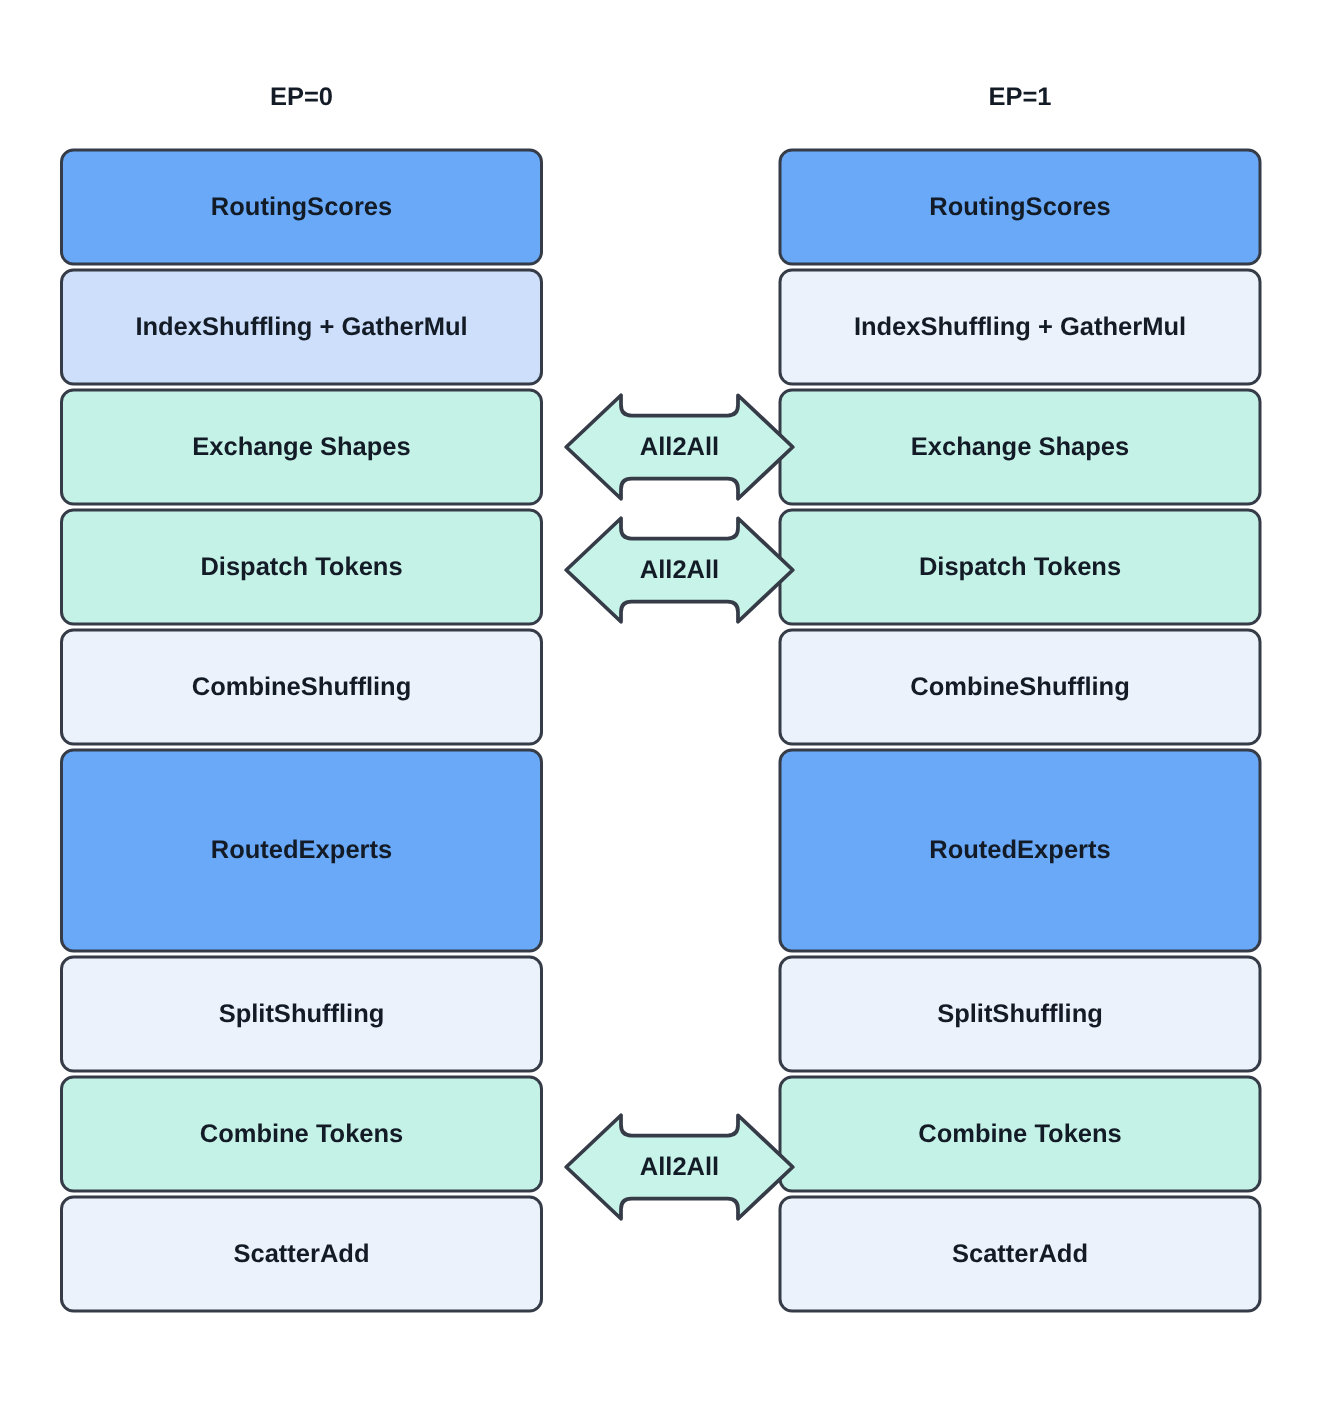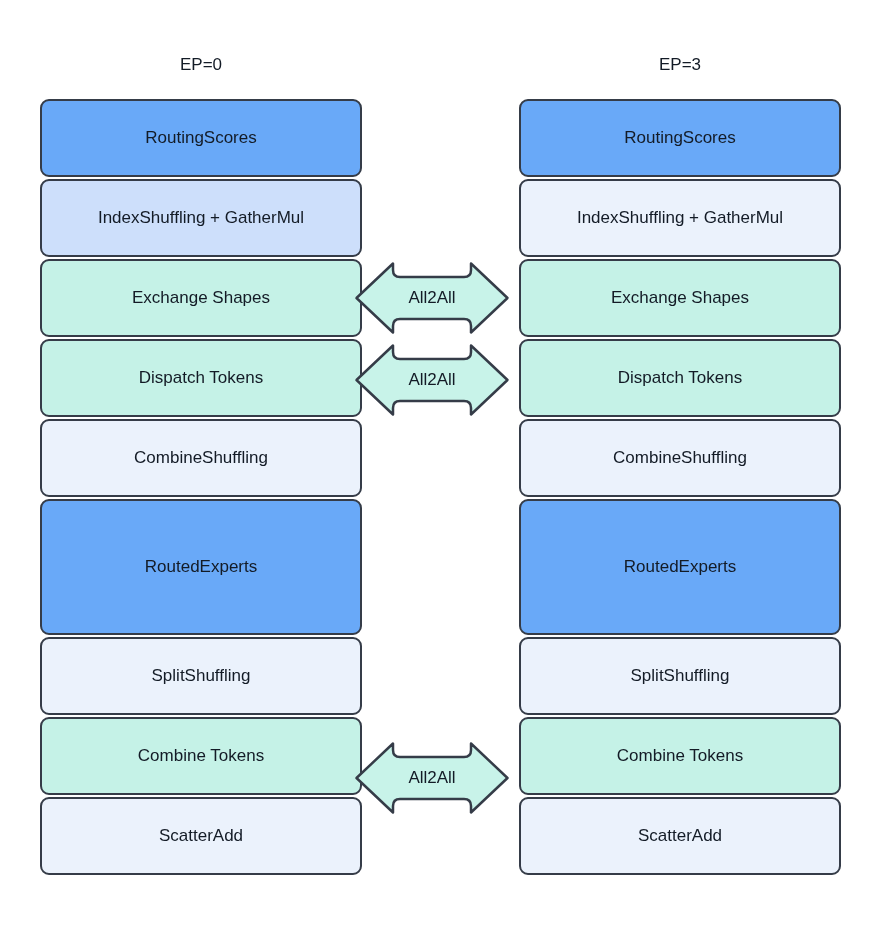--- a/index.html
+++ b/index.html
@@ -6,20 +6,21 @@
     margin: 0;
     padding: 0;
     background: #ffffff;
   }
   .canvas {
     position: relative;
     width: 880px;
     height: 940px;
     font-family: "Liberation Sans", sans-serif;
     overflow: hidden;
+    font-weight: bold;
   }
   .col {
     position: absolute;
     top: 99px;
     width: 322px;
     display: flex;
     flex-direction: column;
     gap: 2px;
   }
   .col-left  { left: 40px; }
@@ -43,21 +44,21 @@
     display: flex;
     align-items: center;
     justify-content: center;
     font-size: 17px;
     flex: 0 0 auto;
   }
   .box.tall { height: 136px; }
   .box-label { text-align: center; }
   .arrow {
     position: absolute;
-    left: 354px;
+    left: 375px;
     width: 156px;
     height: 74px;
   }
   .arrow svg {
     display: block;
     width: 156px;
     height: 74px;
   }
   .arrow-label {
     position: absolute;
@@ -105,21 +106,21 @@
     </div>
     <div class="box" style="background-color: rgb(197, 242, 231); border-color: rgb(53, 60, 72);">
       <span class="box-label">Combine Tokens</span>
     </div>
     <div class="box" style="background-color: rgb(235, 242, 252); border-color: rgb(53, 60, 72);">
       <span class="box-label">ScatterAdd</span>
     </div>
   </div>
 
   <div class="col col-right">
-    <div class="col-header">EP=3</div>
+    <div class="col-header">EP=1</div>
 
     <div class="box" style="background-color: rgb(105, 169, 248); border-color: rgb(53, 60, 72);">
       <span class="box-label">RoutingScores</span>
     </div>
     <div class="box" style="background-color: rgb(235, 242, 252); border-color: rgb(53, 60, 72);">
       <span class="box-label">IndexShuffling + GatherMul</span>
     </div>
     <div class="box" style="background-color: rgb(197, 242, 231); border-color: rgb(53, 60, 72);">
       <span class="box-label">Exchange Shapes</span>
     </div>

